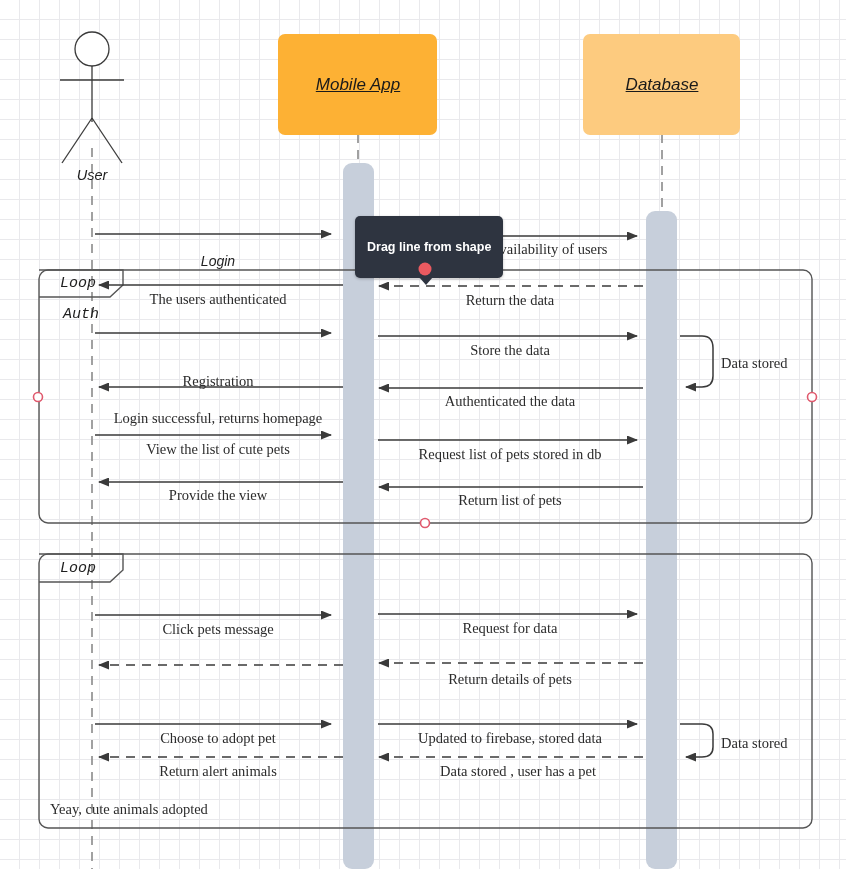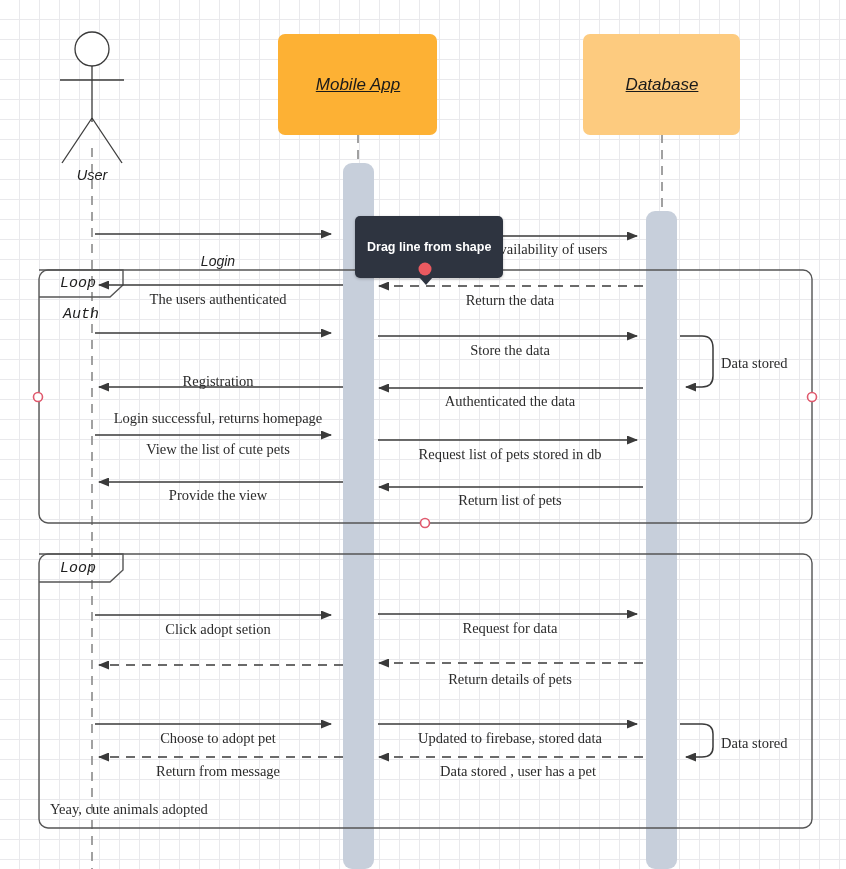--- a/index.html
+++ b/index.html
@@ -217,26 +217,26 @@
     <div class="lbl center" style="left:218px; top:292px;">The users authenticated</div>
     <div class="lbl center" style="left:510px; top:293px;">Return the data</div>
     <div class="lbl center" style="left:218px; top:340px;margin-top:34px;">Registration</div>
     <div class="lbl center" style="left:510px; top:343px;">Store the data</div>
     <div class="lbl center" style="left:218px; top:411px;">Login successful, returns homepage</div>
     <div class="lbl center" style="left:510px; top:394px;">Authenticated the data</div>
     <div class="lbl center" style="left:218px; top:442px;">View the list of cute pets</div>
     <div class="lbl center" style="left:510px; top:447px;">Request list of pets stored in db</div>
     <div class="lbl center" style="left:218px; top:488px;">Provide the view</div>
     <div class="lbl center" style="left:510px; top:493px;">Return list of pets</div>
-    <div class="lbl center" style="left:218px; top:622px;">Click adopt setion</div>
+    <div class="lbl center" style="left:218px; top:622px;">Click pets message</div>
     <div class="lbl center" style="left:510px; top:621px;">Request for data</div>
     <div class="lbl center" style="left:510px; top:672px;">Return details of pets</div>
     <div class="lbl center" style="left:218px; top:731px;">Choose to adopt pet</div>
     <div class="lbl center" style="left:510px; top:731px;">Updated to firebase, stored data</div>
-    <div class="lbl center" style="left:218px; top:764px;">Return from message</div>
+    <div class="lbl center" style="left:218px; top:764px;">Return alert animals</div>
     <div class="lbl center" style="left:518px; top:764px;text-align:center;">Data stored , user has a pet</div>
 
     <div class="lbl" style="left:721px; top:356px;">Data stored</div>
     <div class="lbl" style="left:721px; top:736px;">Data stored</div>
 
     <div class="lbl" style="left:50px; top:802px;">Yeay, cute animals adopted</div>
   </div>
 
   <div id="tooltip">Drag line from shape</div>
   <div class="drag-dot" style="left:425px; top:269px;"></div>

